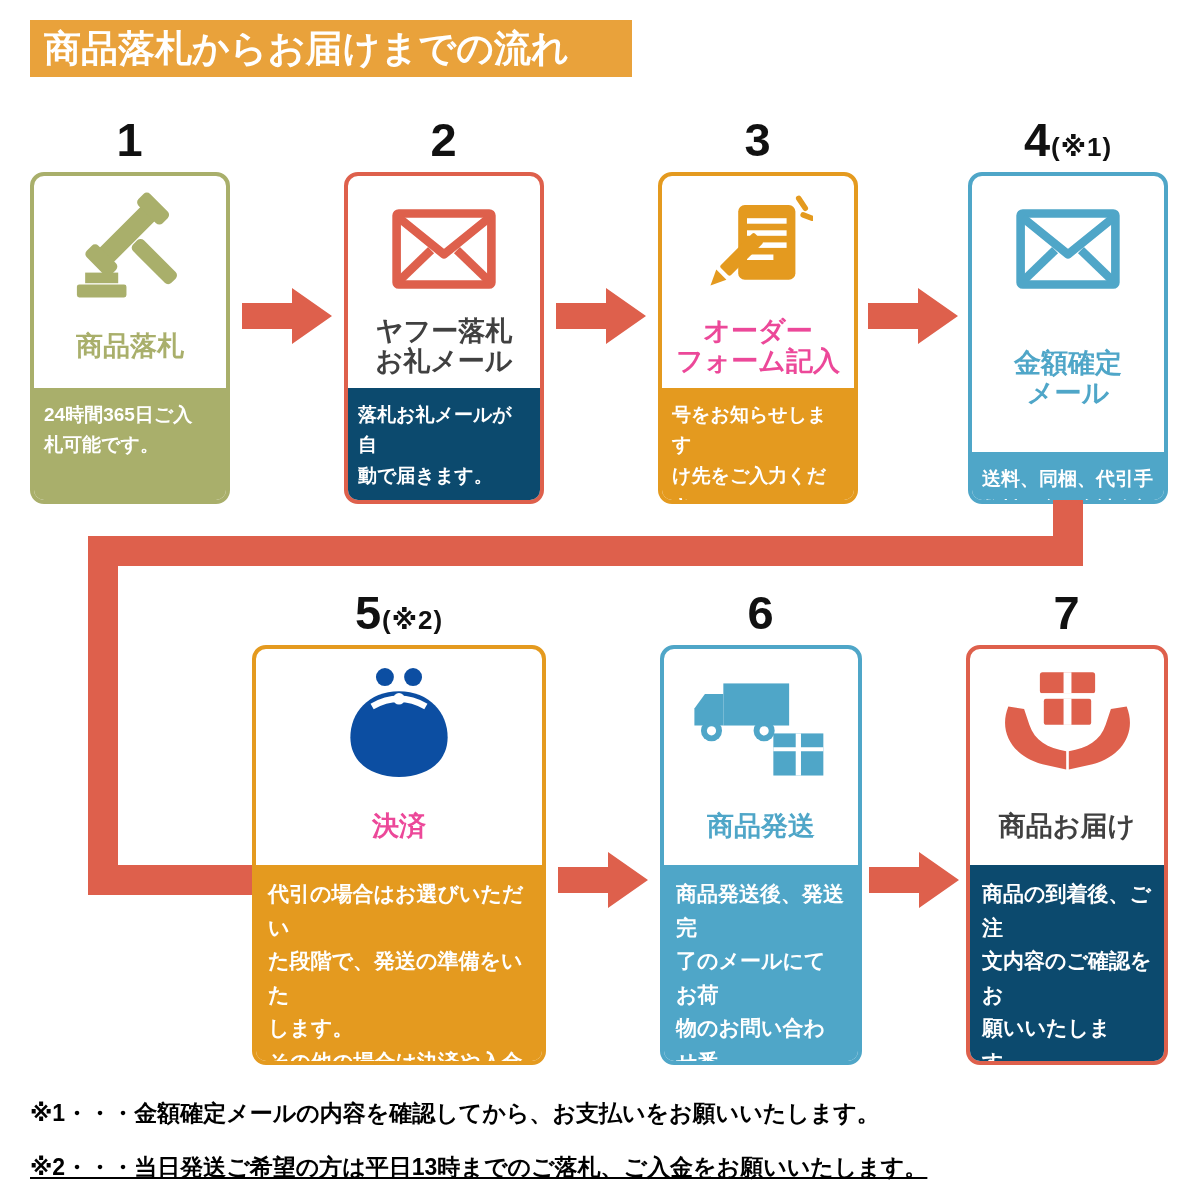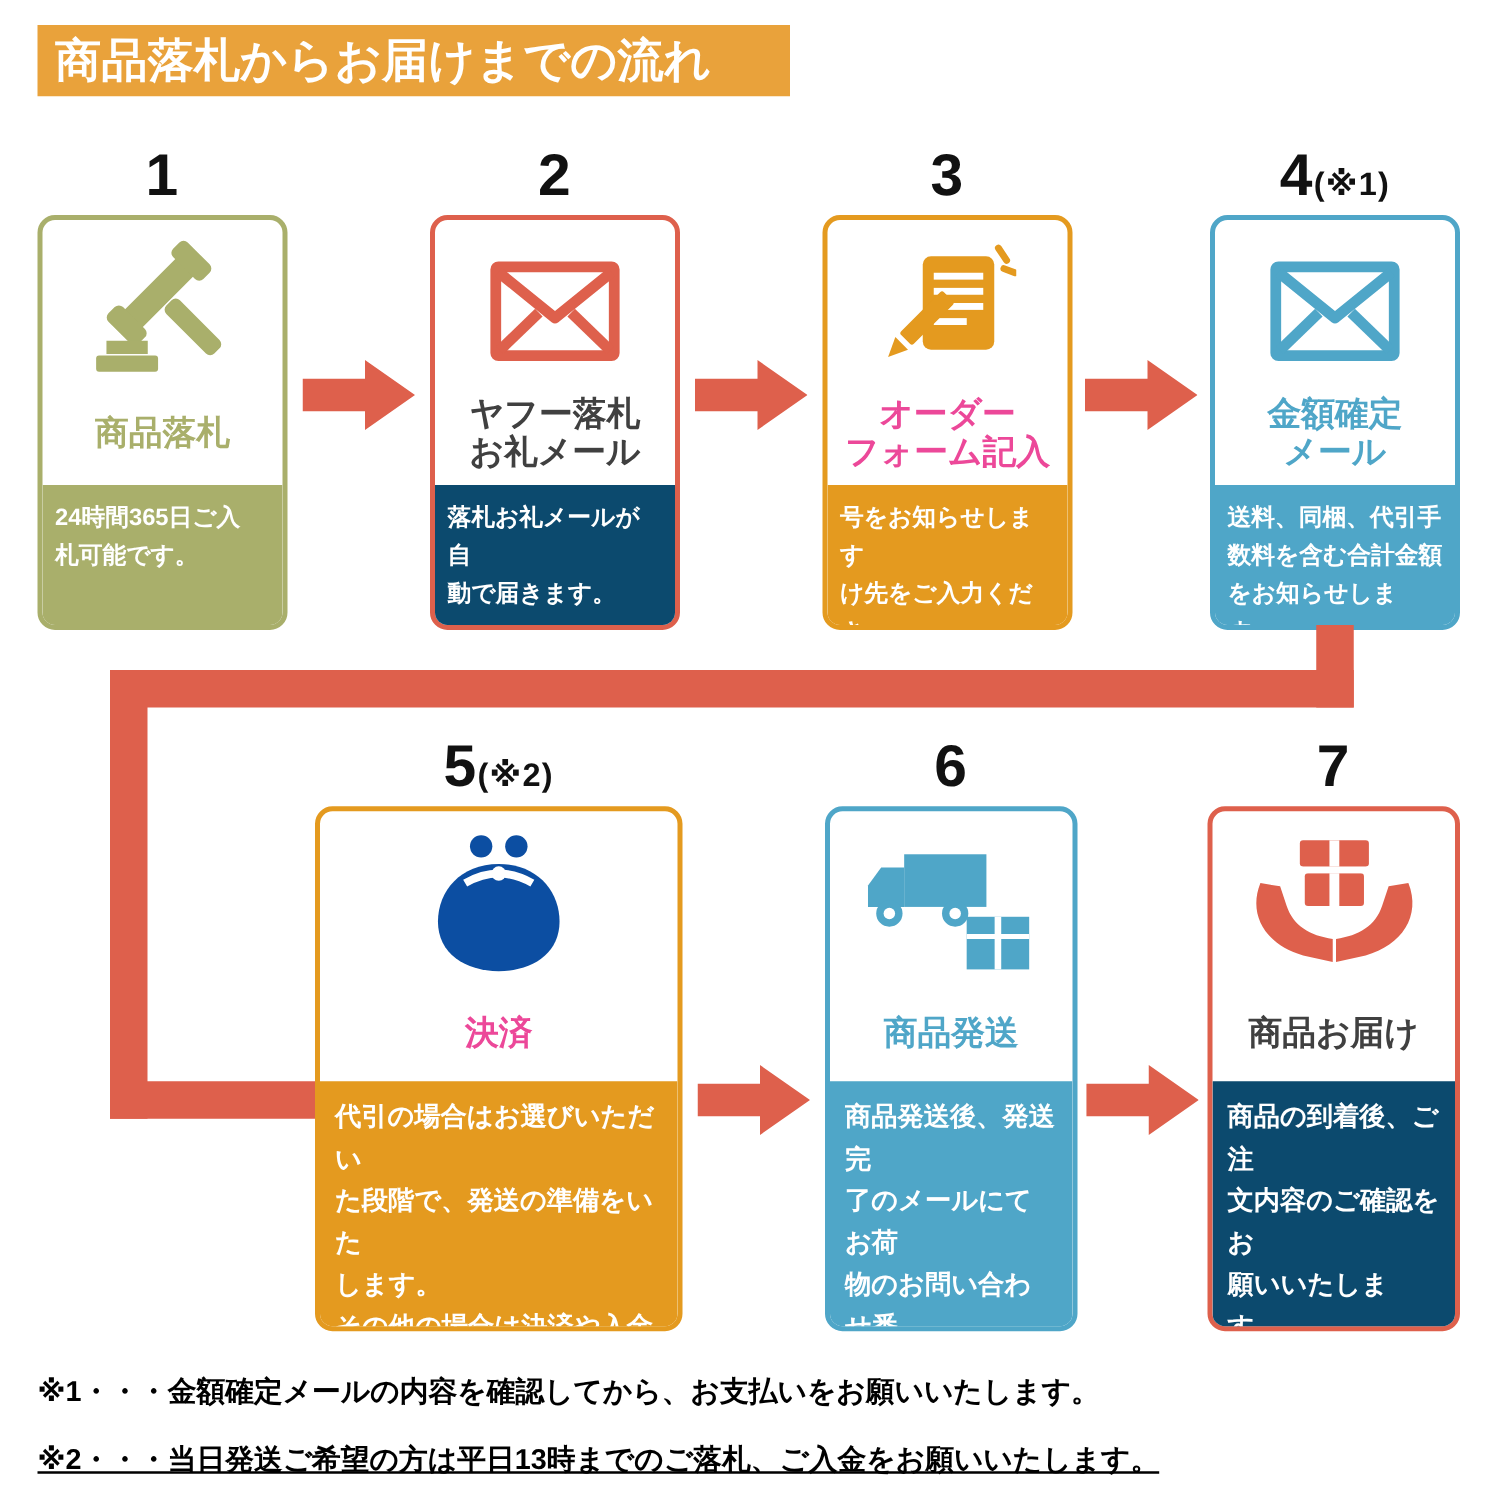--- a/index.html
+++ b/index.html
@@ -174,21 +174,21 @@
         </g>
       </svg>
     </div>
     <div class="cardtitle">オーダー
 フォーム記入</div>
     <div class="cardbody">号をお知らせします
 け先をご入力くださ
 い。</div>
   </div>
 
-  <div class="card row1 c-blue" style="left:968px; top:172px; width:200px; height:332px;">
+  <div class="card row1 c-blue" style="left:968px; top:172px; width:200px; height:332px;gap:32px;">
     <div class="iconwrap">
       <svg viewBox="0 0 100 78" width="108" height="84">
         <g fill="none" stroke="currentColor" stroke-width="8" stroke-linejoin="round">
           <rect x="6" y="6" width="88" height="66" rx="2"></rect>
           <path d="M8 10 L50 44 L92 10"></path>
           <path d="M9 68 L38 40"></path>
           <path d="M91 68 L62 40"></path>
         </g>
       </svg>
     </div>

